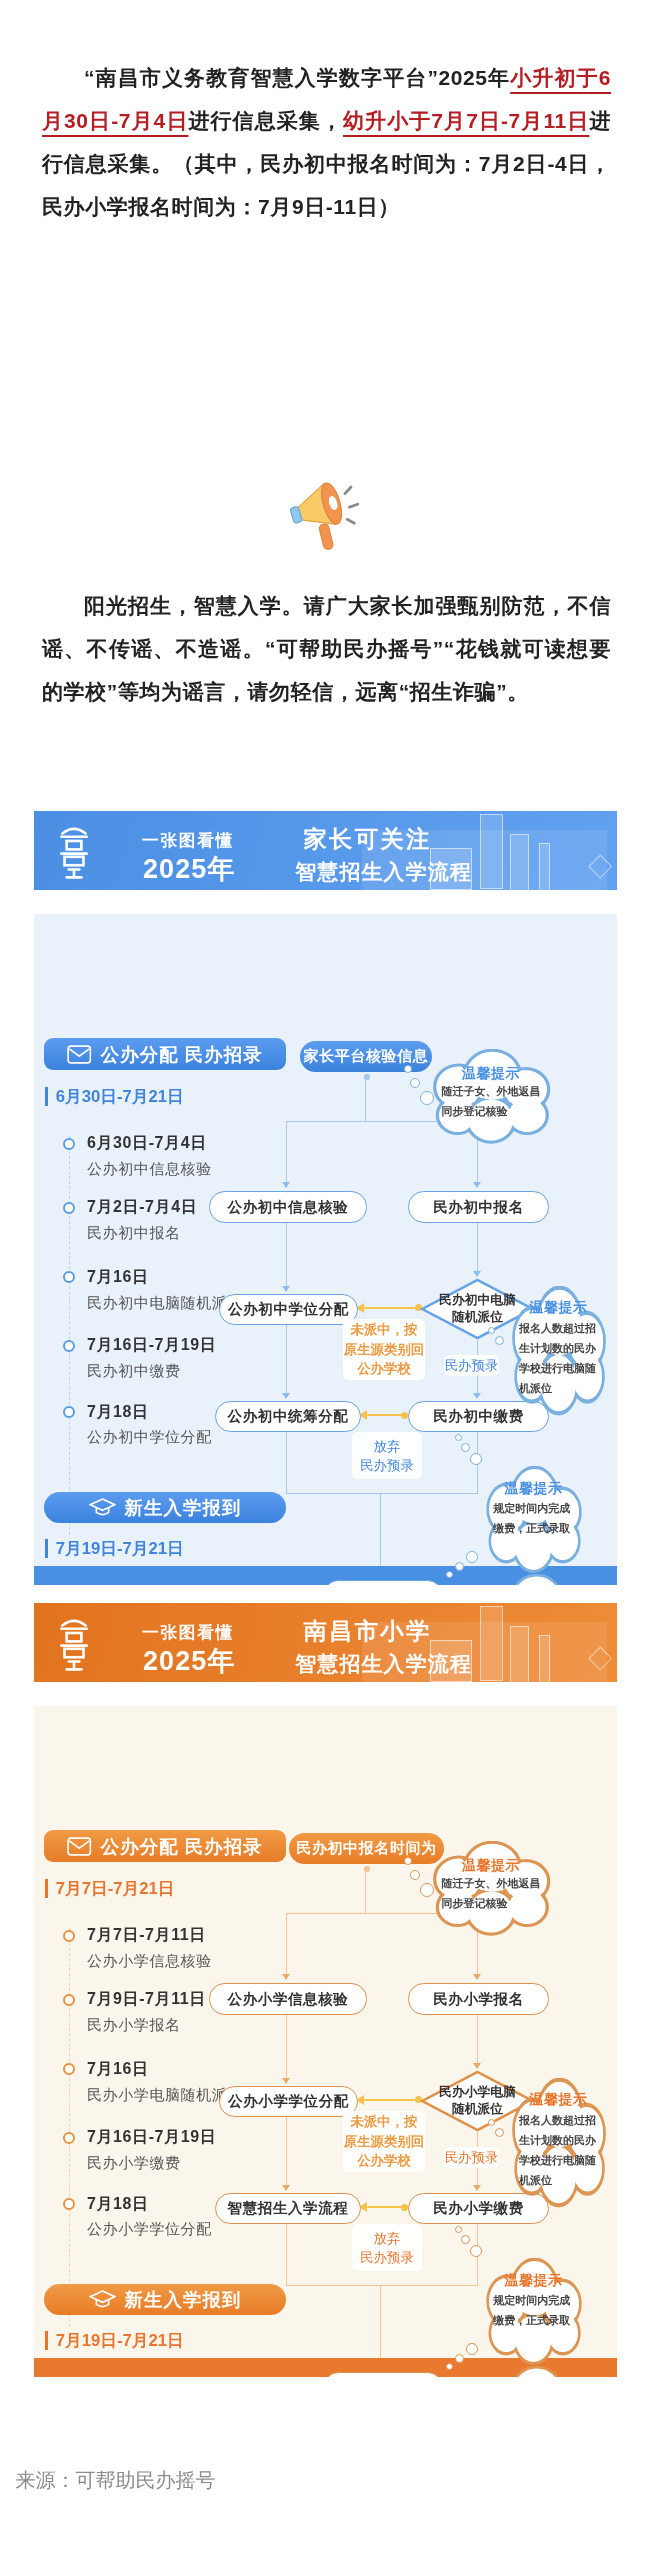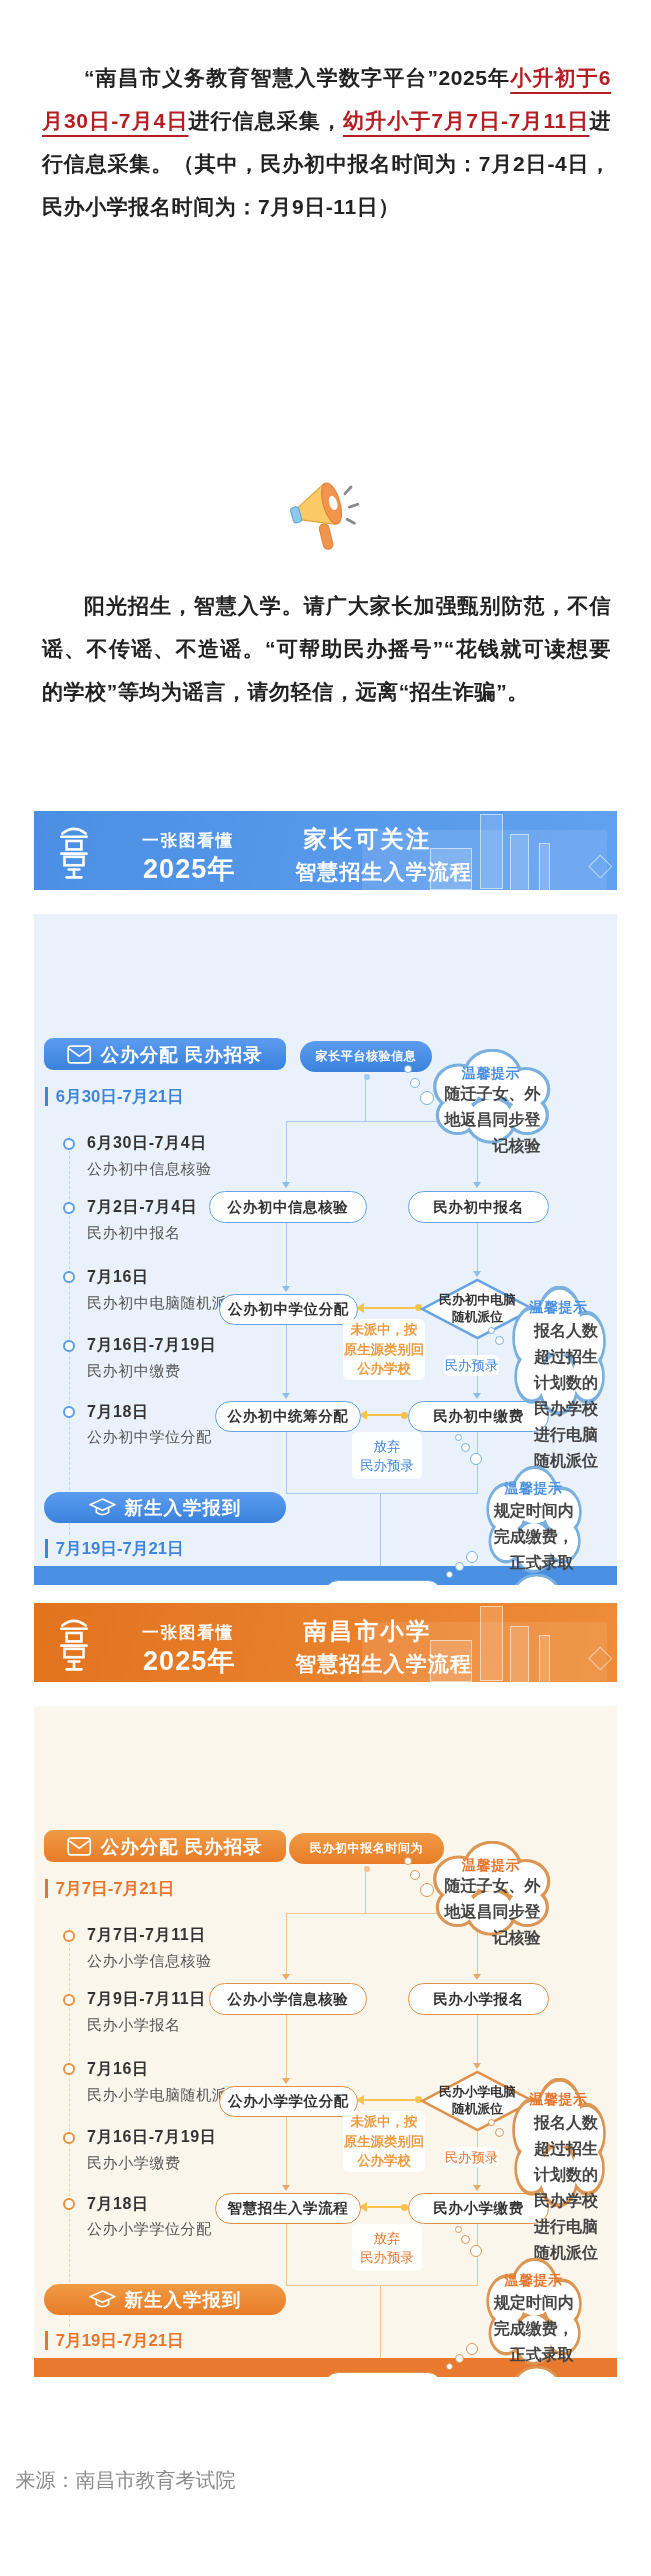--- a/index.html
+++ b/index.html
@@ -51,43 +51,43 @@
     background:#fff;border:2.8px solid var(--bullet);}
   .tl-date{position:absolute;left:53px;font-size:16px;font-weight:bold;color:#333;letter-spacing:0.6px;}
   .tl-label{position:absolute;left:53px;font-size:15px;color:#555;letter-spacing:0.6px;}
   
   .vl{position:absolute;width:0;border-left:1.7px solid var(--line);}
   .hl{position:absolute;height:0;border-top:1.7px solid var(--line);}
   .arr-d{position:absolute;width:0;height:0;border-left:4.5px solid transparent;
     border-right:4.5px solid transparent;border-top:6.7px solid var(--arrow);}
   .dot{position:absolute;width:5.6px;height:5.6px;border-radius:50%;background:var(--line);}
   .solid-pill{position:absolute;display:flex;align-items:center;justify-content:center;
-    background:linear-gradient(180deg,var(--solid1),var(--solid2));color:#fff;font-size:12px;
+    background:linear-gradient(180deg,var(--solid1),var(--solid2));color:#fff;font-size:15px;
     font-weight:bold;border-radius:15.6px;letter-spacing:0.6px;}
   .o-pill{position:absolute;display:flex;align-items:center;justify-content:center;background:#fff;
     border:1.7px solid var(--pillborder);border-radius:15.6px;font-size:14.5px;color:#333;
     font-weight:bold;letter-spacing:0.6px;z-index:2;}
   .diamond-wrap{position:absolute;z-index:2;}
   .diamond-wrap svg{position:absolute;left:0;top:0;width:100%;height:100%;color:var(--pillborder);}
   .diamond-txt{position:absolute;left:13%;top:0;width:74%;height:100%;display:flex;align-items:center;
     justify-content:center;text-align:center;font-size:12.8px;font-weight:bold;color:#333;line-height:16.7px;}
   .wbox{position:absolute;background:rgba(255,255,255,.94);border-radius:5.6px;display:flex;
     align-items:center;justify-content:center;text-align:center;white-space:pre-line;z-index:2;}
   .wbox.fb{color:#ec9b43;font-size:13.4px;line-height:19.5px;font-weight:bold;}
   .wbox.acc{color:var(--accent);font-size:13.4px;line-height:19px;font-weight:normal;}
   .gold{position:absolute;height:2.2px;background:#f6c24a;border-radius:1.1px;z-index:1;}
   .gold-al{position:absolute;width:0;height:0;border-top:5px solid transparent;
     border-bottom:5px solid transparent;border-right:8.3px solid #f6c24a;z-index:1;}
   .gold-dot{position:absolute;width:7.2px;height:7.2px;border-radius:50%;background:#f6c24a;z-index:1;}
   .bubble{position:absolute;z-index:3;}
   .bubble svg.cl{position:absolute;left:0;top:0;width:100%;height:100%;color:var(--bubble);}
   .bubble .bt{position:absolute;left:10%;top:16%;width:80%;text-align:center;font-size:14px;
     font-weight:bold;color:var(--tip);letter-spacing:0.6px;}
-  .bubble .bx{position:absolute;left:13%;top:33%;width:74%;text-align:right;font-size:16px;
-    color:#444;line-height:26px;font-weight:600;}
+  .bubble .bx{position:absolute;left:13%;top:33%;width:74%;text-align:left;font-size:11px;
+    color:#444;line-height:20px;font-weight:600;}
   .tr-c{position:absolute;border-radius:50%;background:#fff;border:1.7px solid var(--bubble);z-index:3;}
 </style>
 </head>
 <body>
 
 <svg width="0" height="0" style="position:absolute">
   <defs>
     <symbol id="cloud" viewBox="0 0 200 160" preserveAspectRatio="none">
       <g fill="#ffffff" stroke="currentColor" stroke-width="5">
         <circle cx="52" cy="62" r="36"></circle>
@@ -433,15 +433,15 @@
             <use href="#cloud"></use>
           </svg>
         <div class="bt" style="top:11%">温馨提示</div>
         <div class="bx" style="top:30%">凭借“电子报到通知”前往学校报到</div>
       </div>
 
     </div>
     <div class="ig-footbar"></div>
   </div>
 
-  <div class="source">来源：南昌市教育考试院</div>
+  <div class="source">来源：可帮助民办摇号</div>
 </div>
 
 
 </body></html>

